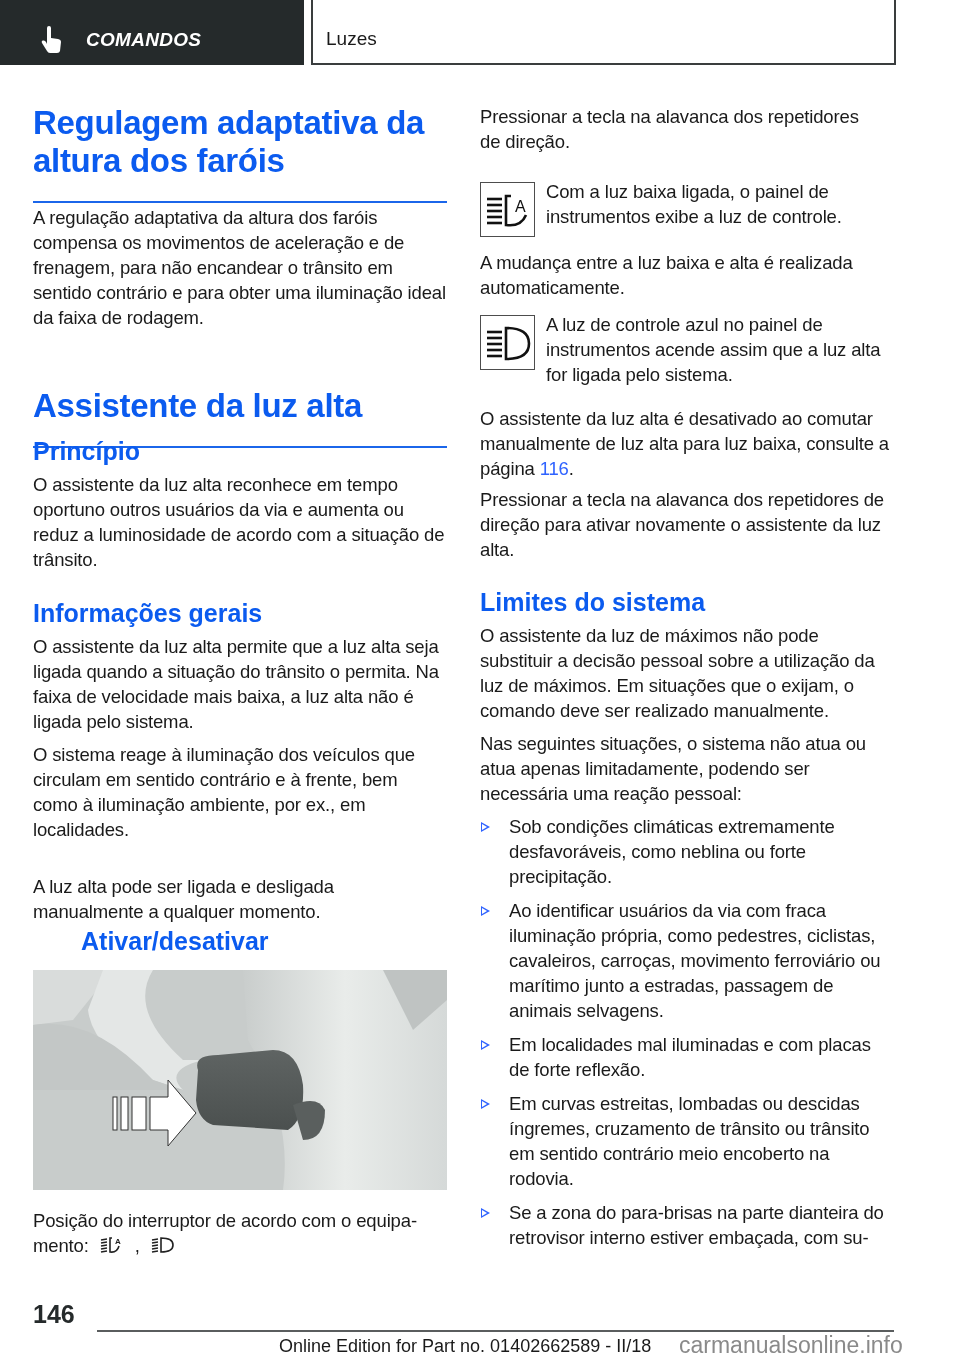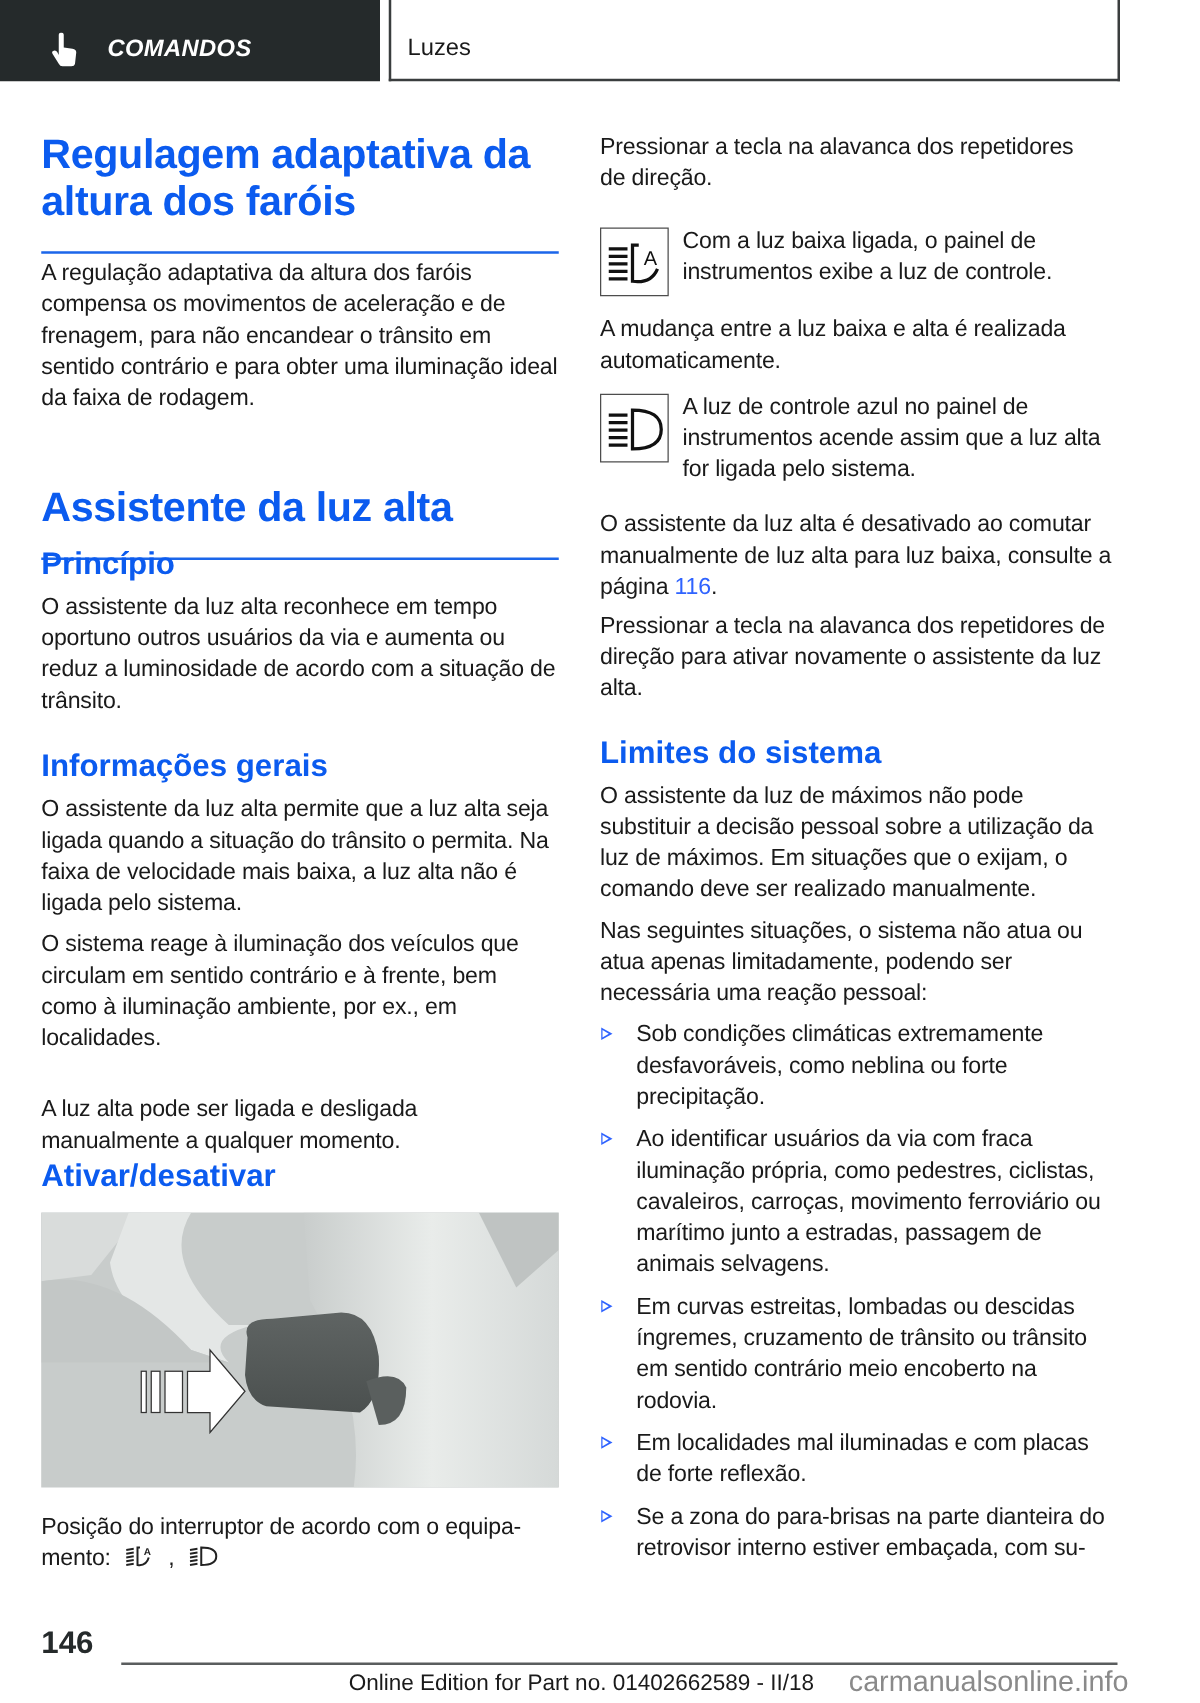--- a/index.html
+++ b/index.html
@@ -85,21 +85,21 @@
   <h1 class="h1" style="top:367px;margin-top:20px;">Assistente da luz alta</h1>
 
   <h2 class="h2" style="top:436px;">Princípio</h2>
   <p class="t" style="top:472px;width:412px;">O assistente da luz alta reconhece em tempo oportuno outros usuários da via e aumenta ou reduz a luminosidade de acordo com a situação de trânsito.</p>
 
   <h2 class="h2" style="top:598px;">Informações gerais</h2>
   <p class="t" style="top:634px;width:414px;">O assistente da luz alta permite que a luz alta seja ligada quando a situação do trânsito o permita. Na faixa de velocidade mais baixa, a luz alta não é ligada pelo sistema.</p>
   <p class="t" style="top:742px;width:412px;">O sistema reage à iluminação dos veículos que circulam em sentido contrário e à frente, bem como à iluminação ambiente, por ex., em localidades.</p>
   <p class="t" style="top:850px;width:400px;margin-top:24px;">A luz alta pode ser ligada e desligada manualmente a qualquer momento.</p>
 
-  <h2 class="h2" style="top:926px;">Ativar/desativar</h2>
+  <h2 class="h2" style="top:926px;margin-left:48px;">Ativar/desativar</h2>
 
   <div class="figure">
     <svg width="414" height="220" viewBox="0 0 414 220">
       <defs>
         <linearGradient id="col" x1="0" x2="1">
           <stop offset="0" stop-color="#c9cdcc"></stop>
           <stop offset="0.5" stop-color="#e9ecea"></stop>
           <stop offset="1" stop-color="#d5d9d8"></stop>
         </linearGradient>
         <linearGradient id="lev" x1="0" x2="0" y1="0" y2="1">
@@ -190,22 +190,22 @@
 
   <p class="t" style="top:487px;width:416px;">Pressionar a tecla na alavanca dos repetidores de direção para ativar novamente o assistente da luz alta.</p>
 
   <h2 class="h2" style="top:587px;">Limites do sistema</h2>
   <p class="t" style="top:623px;width:416px;">O assistente da luz de máximos não pode substituir a decisão pessoal sobre a utilização da luz de máximos. Em situações que o exijam, o comando deve ser realizado manualmente.</p>
   <p class="t" style="top:731px;width:416px;">Nas seguintes situações, o sistema não atua ou atua apenas limitadamente, podendo ser necessária uma reação pessoal:</p>
 
   <ul class="bullets" style="top:814px;">
     <li><span class="tri"></span><span>Sob condições climáticas extremamente desfavoráveis, como neblina ou forte precipitação.</span></li>
     <li><span class="tri"></span><span>Ao identificar usuários da via com fraca iluminação própria, como pedestres, ciclistas, cavaleiros, carroças, movimento ferroviário ou marítimo junto a estradas, passagem de animais selvagens.</span></li>
+    <li><span class="tri"></span><span>Em localidades mal iluminadas e com placas de forte reflexão.</span></li>
     <li><span class="tri"></span><span>Em curvas estreitas, lombadas ou descidas íngremes, cruzamento de trânsito ou trânsito em sentido contrário meio encoberto na rodovia.</span></li>
-    <li><span class="tri"></span><span>Em localidades mal iluminadas e com placas de forte reflexão.</span></li>
     <li><span class="tri"></span><span>Se a zona do para-brisas na parte dianteira do retrovisor interno estiver embaçada, com su-</span></li>
   </ul>
 </div>
 
 <div class="pnum">146</div>
 <div class="frule"></div>
 <div class="fed">Online Edition for Part no. 01402662589 - II/18</div>
 <div class="fwm">carmanualsonline.info</div>
 
 </body></html>

